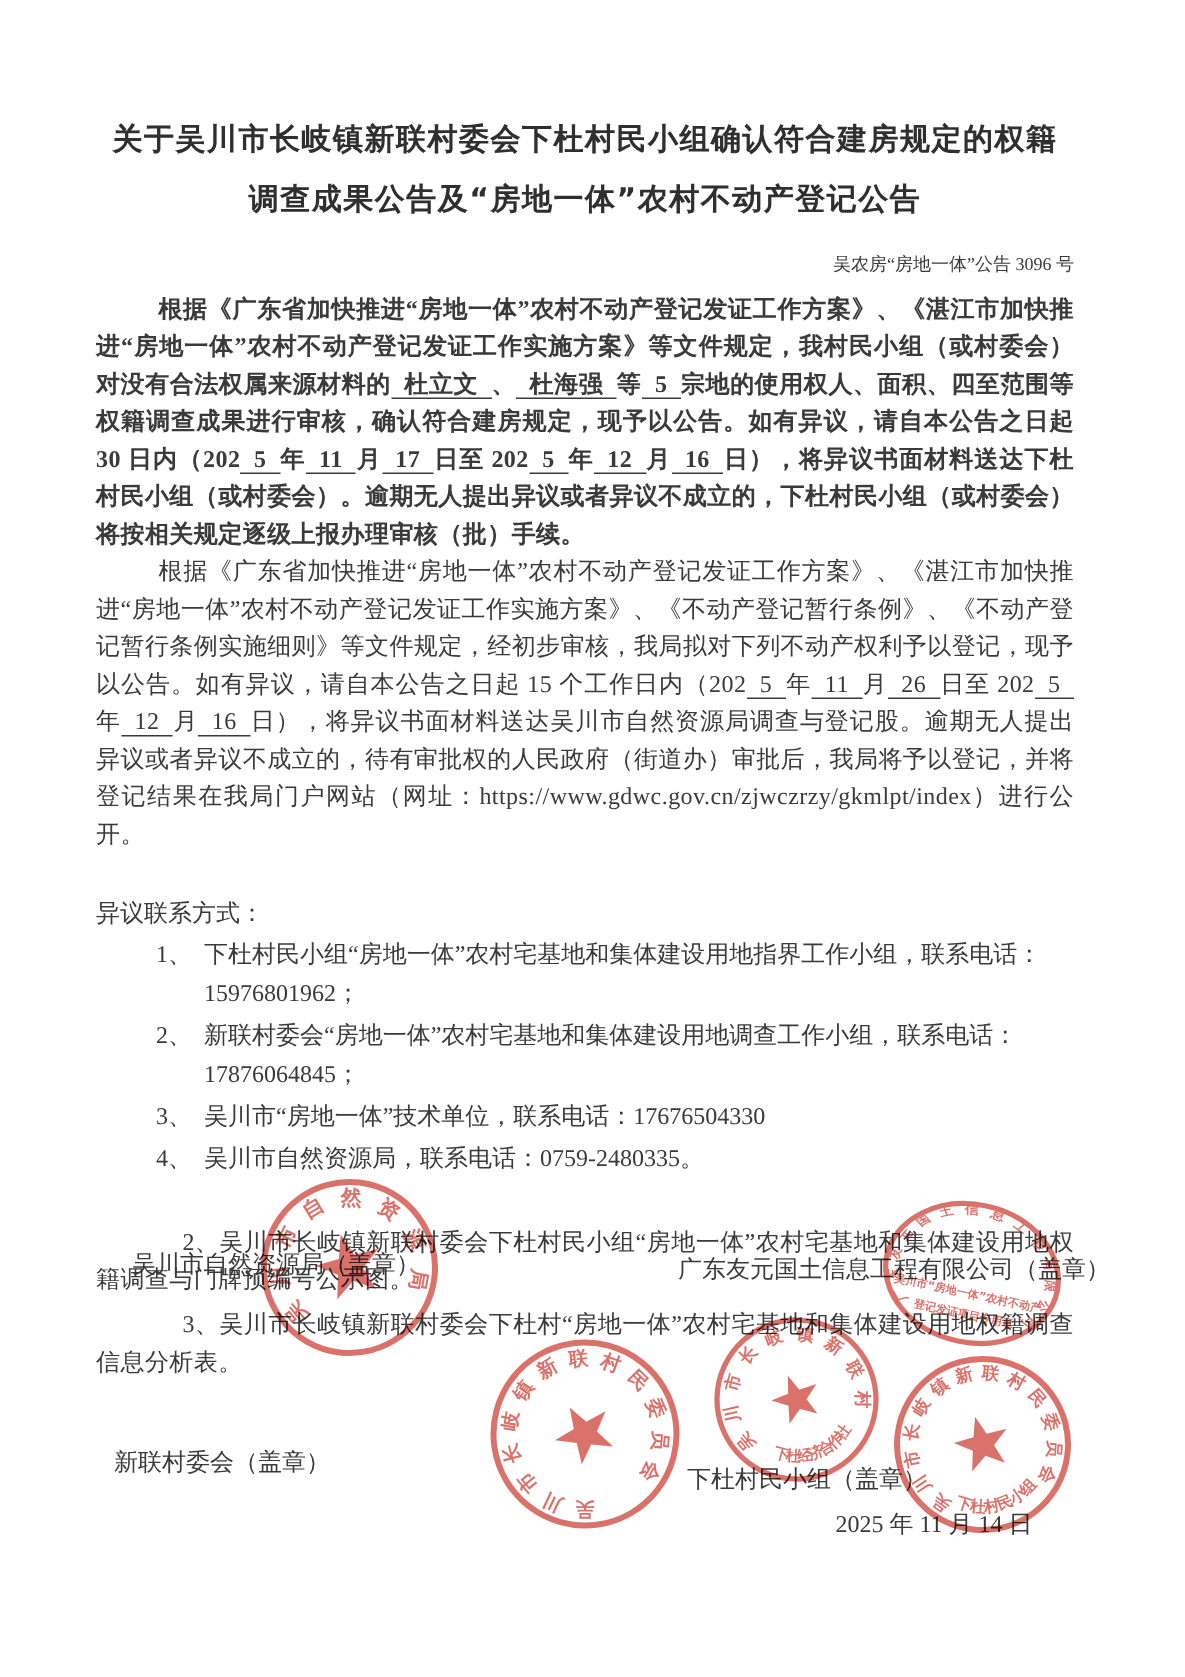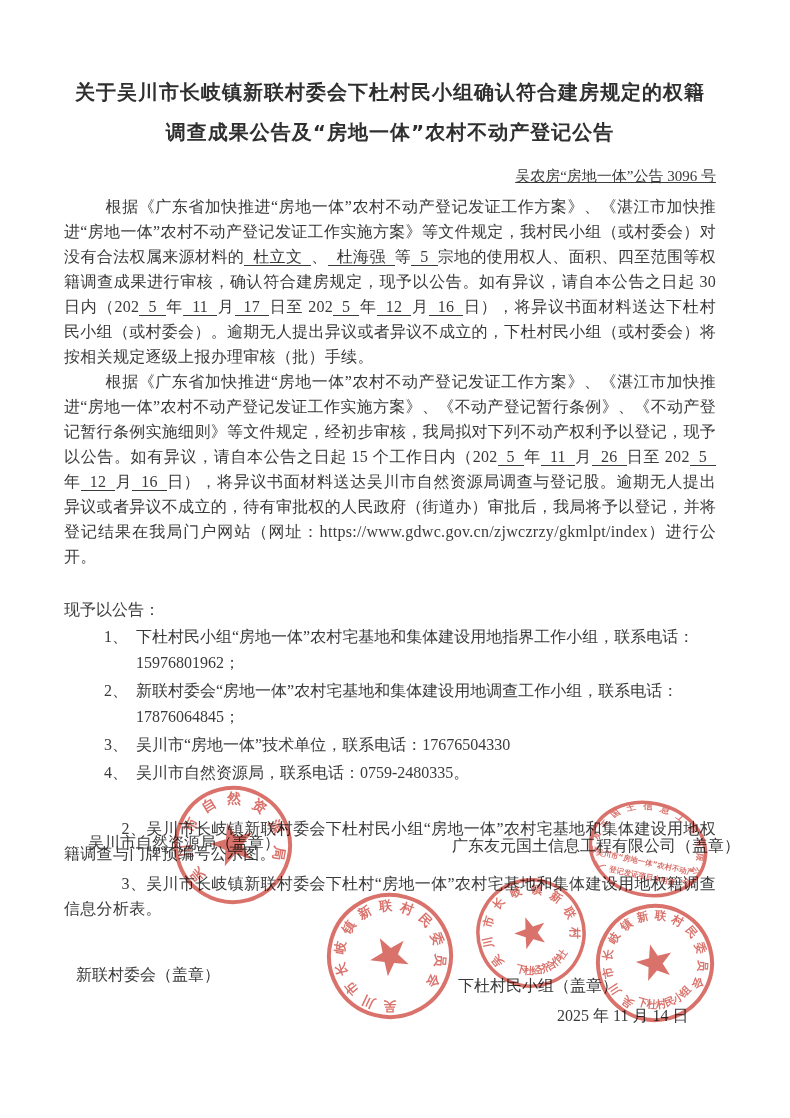--- a/index.html
+++ b/index.html
@@ -4,24 +4,24 @@
 <style>
   :root{ --ink:#3a3a3a; --seal:#cf4a41; }
   html,body{margin:0;padding:0;}
   body{width:790px;height:1118px;background:#ffffff;overflow:hidden;
        font-family:"Liberation Serif","DejaVu Serif",serif;color:var(--ink);}
   .page{position:relative;width:790px;height:968px;background:#fff;}
   .content{position:absolute;left:64px;top:0;width:652px;}
   .title{margin-top:72px;font-size:20px;font-weight:bold;text-align:center;
          line-height:40px;letter-spacing:1px;color:#2f2f2f;
          font-family:"DejaVu Sans","Liberation Sans",sans-serif;}
-  .doc-number{text-align:right;font-size:15px;line-height:20px;margin-top:14px;text-decoration:underline;}
+  .doc-number{text-align:right;font-size:12px;line-height:20px;margin-top:14px;}
   .para{font-size:16px;line-height:25px;text-align:justify;text-indent:2.6em;
         margin:0;letter-spacing:0.3px;}
-  #para1{margin-top:8px;}
+  #para1{margin-top:8px;font-weight:bold;}
   .u{border-bottom:1px solid var(--ink);padding:0 9px;}
   .contact{margin-top:28px;}
   .contact-heading{font-size:16px;line-height:25px;margin:0;}
   .contact-item{display:flex;padding-left:40px;line-height:26px;font-size:16px;margin-top:2px;}
   .contact-item .num{width:32px;flex:none;}
   .attach{margin-top:30px;}
   .attach p{font-size:16px;line-height:25px;margin:0 0 5px;text-align:justify;letter-spacing:0.3px;}
   .attach .a1{text-indent:1.1em;}
   .attach .a2,.attach .a3{text-indent:3.6em;}
   .sig{position:absolute;font-size:16px;white-space:nowrap;color:var(--ink);}
@@ -40,21 +40,21 @@
       <div>关于吴川市长岐镇新联村委会下杜村民小组确认符合建房规定的权籍</div>
       <div>调查成果公告及“房地一体”农村不动产登记公告</div>
     </div>
 
     <div class="doc-number">吴农房“房地一体”公告 3096 号</div>
 
     <p class="para" id="para1"><span>根据《广东省加快推进“房地一体”农村不动产登记发证工作方案》、《湛江市加快推进“房地一体”农村不动产登记发证工作实施方案》等文件规定，我村民小组（或村委会）对没有合法权属来源材料的</span><span class="u">杜立文</span><span>、</span><span class="u">杜海强</span><span>等</span><span class="u">5</span><span>宗地的使用权人、面积、四至范围等权籍调查成果进行审核，确认符合建房规定，现予以公告。如有异议，请自本公告之日起 30 日内（202</span><span class="u">5</span><span>年</span><span class="u">11</span><span>月</span><span class="u">17</span><span>日至 202</span><span class="u">5</span><span>年</span><span class="u">12</span><span>月</span><span class="u">16</span><span>日），将异议书面材料送达下杜村民小组（或村委会）。逾期无人提出异议或者异议不成立的，下杜村民小组（或村委会）将按相关规定逐级上报办理审核（批）手续。</span></p>
     <p class="para" id="para2"><span>根据《广东省加快推进“房地一体”农村不动产登记发证工作方案》、《湛江市加快推进“房地一体”农村不动产登记发证工作实施方案》、《不动产登记暂行条例》、《不动产登记暂行条例实施细则》等文件规定，经初步审核，我局拟对下列不动产权利予以登记，现予以公告。如有异议，请自本公告之日起 15 个工作日内（202</span><span class="u">5</span><span>年</span><span class="u">11</span><span>月</span><span class="u">26</span><span>日至 202</span><span class="u">5</span><span>年</span><span class="u">12</span><span>月</span><span class="u">16</span><span>日），将异议书面材料送达吴川市自然资源局调查与登记股。逾期无人提出异议或者异议不成立的，待有审批权的人民政府（街道办）审批后，我局将予以登记，并将登记结果在我局门户网站（网址：https://www.gdwc.gov.cn/zjwczrzy/gkmlpt/index）进行公开。</span></p>
 
     <div class="contact">
-      <p class="contact-heading">现予以公告：</p>
+      <p class="contact-heading">异议联系方式：</p>
       <div class="contact-item">
         <span class="num">1、</span>
         <span>下杜村民小组“房地一体”农村宅基地和集体建设用地指界工作小组，联系电话：15976801962；</span>
       </div>
       <div class="contact-item">
         <span class="num">2、</span>
         <span>新联村委会“房地一体”农村宅基地和集体建设用地调查工作小组，联系电话：17876064845；</span>
       </div>
       <div class="contact-item">
         <span class="num">3、</span>

